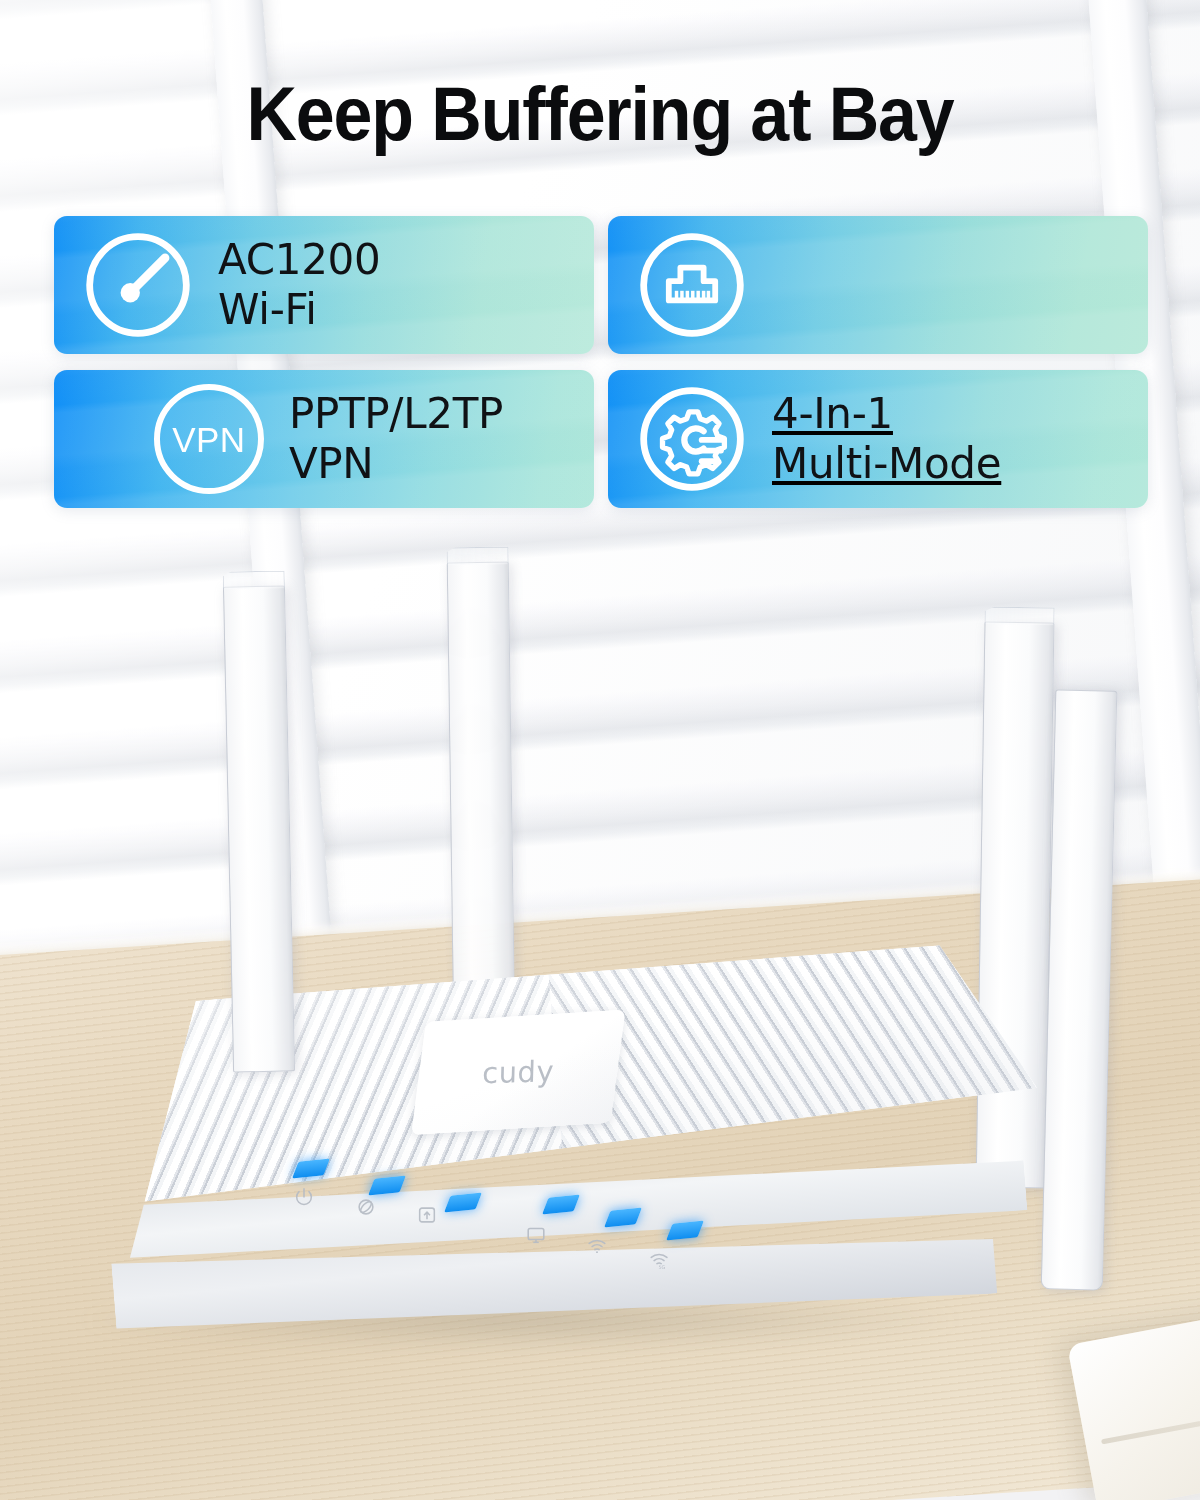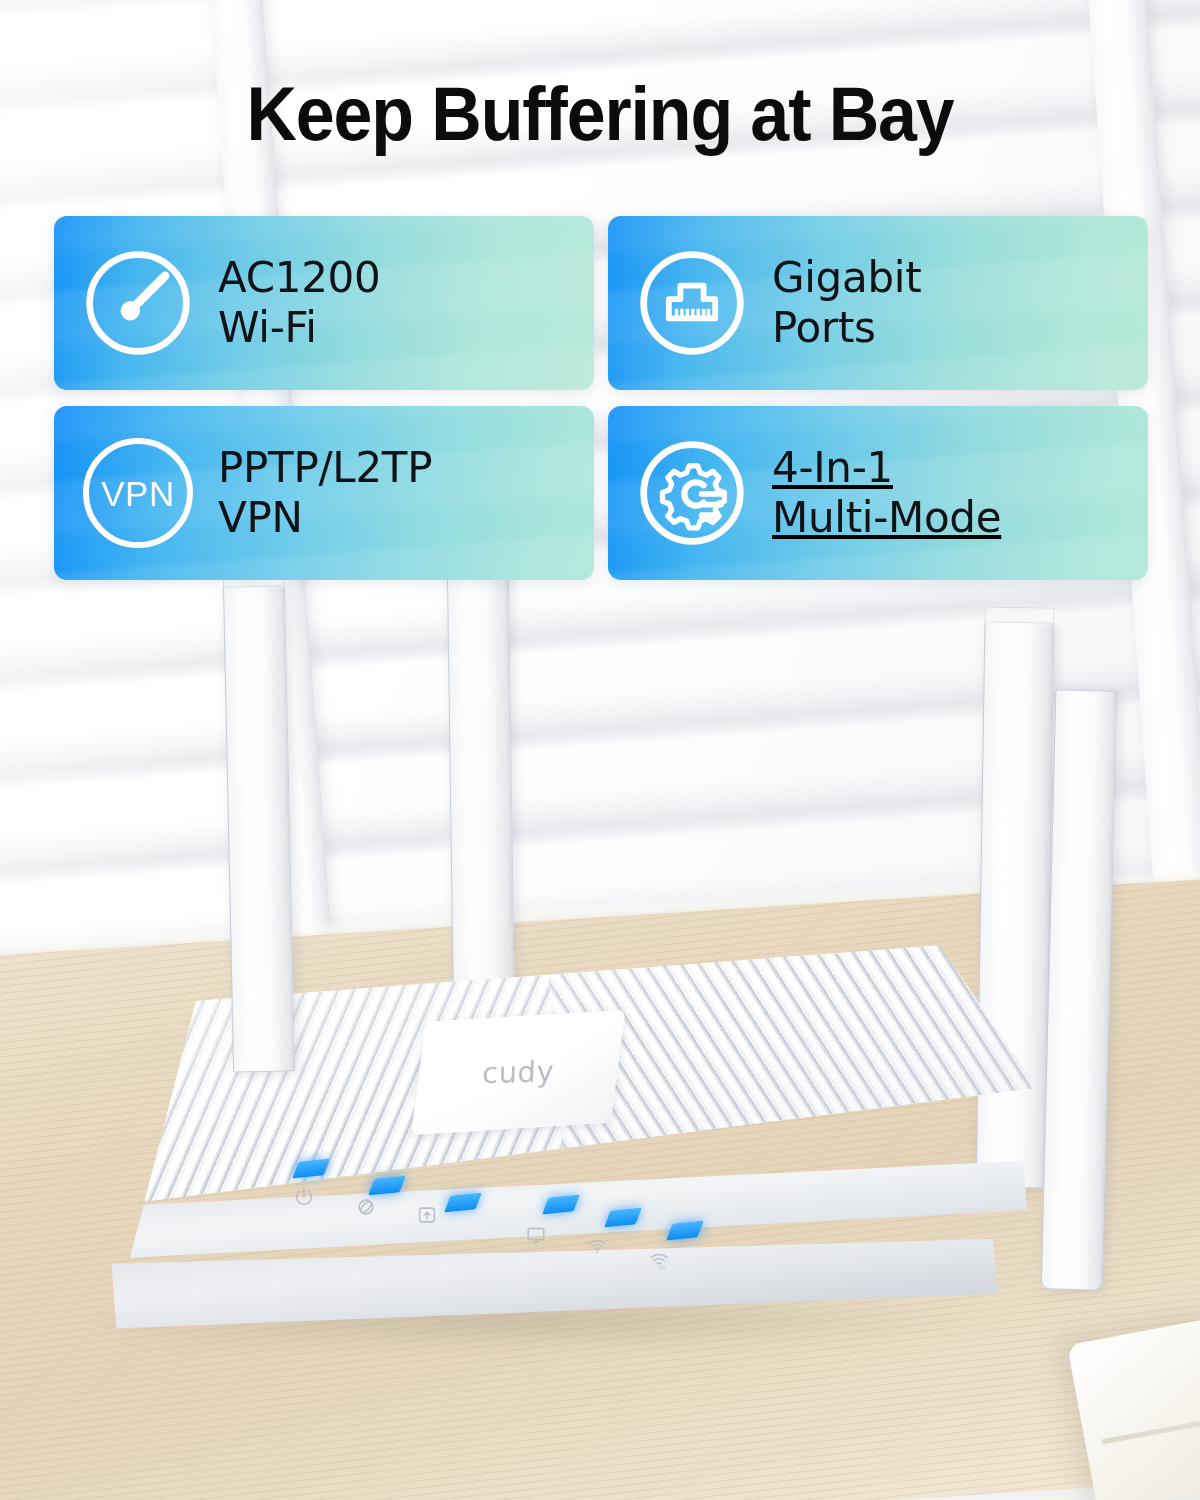--- a/index.html
+++ b/index.html
@@ -205,41 +205,41 @@
   }
   .ledicon svg{ display:block; }
 
   
   .cards{
     position:absolute; left:54px; top:216px; width:1094px;
     display:grid; grid-template-columns:1fr 1fr; gap:16px 14px;
   }
   .card{
     position:relative;
-    height:174px; border-radius:13px;
+    height:138px; border-radius:13px;
     display:flex; align-items:center;
     padding:0 20px 0 26px;
     overflow:hidden;
     box-shadow:0 3px 14px rgba(120,140,160,.18);
   }
   .card::after{
     content:"";position:absolute;inset:0;
     background:repeating-linear-gradient(
       -4.2deg,
       rgba(255,255,255,.10) 0px,
       rgba(255,255,255,.10) 42px,
       rgba(255,255,255,.02) 50px,
       rgba(230,235,240,.05) 78px,
       rgba(255,255,255,.10) 92px
     );
     pointer-events:none;
   }
   .card.c1{ background:linear-gradient(100deg,#0f8ff6 0%,#3fb3ef 16%,#6dcbe6 36%,#92dbdd 58%,#acE5d9 78%,#b6e9da 100%); }
   .card.c2{ background:linear-gradient(100deg,#0f8ff6 0%,#46b6ee 18%,#73cde5 40%,#97ddda 64%,#aee6d7 86%,#b3e8d7 100%); }
-  .card.c3{ background:linear-gradient(100deg,#0b8cf7 0%,#41b5f0 22%,#6ccbe9 46%,#8fdbe0 70%,#a6e4da 90%,#abe6d9 100%); }
+  .card.c3{ background:linear-gradient(100deg,#0b8cf7 0%,#41b5f0 22%,#6ccbe9 46%,#8fdbe0 70%,#a6e4da 90%,#abe6d9 100%);justify-content:center; }
   .card.c4{ background:linear-gradient(100deg,#0d8ef6 0%,#3fb4f0 20%,#6ecbe8 44%,#93dbdd 68%,#a9e5d9 90%,#aee7d8 100%);text-decoration:underline; }
 
   .card-icon{
     flex:0 0 auto; width:116px; height:116px; margin-right:22px;
     position:relative; z-index:2;
     display:flex; align-items:center; justify-content:center;
   }
   .card-icon svg{ display:block; width:116px; height:116px; }
   .vpn-circle{
     width:110px;height:110px;border-radius:50%;
@@ -389,22 +389,20 @@
           <path d="M44 76 V66"></path>
             <path d="M49.6 76 V66"></path>
             <path d="M55.2 76 V66"></path>
             <path d="M60.8 76 V66"></path>
           <path d="M66.4 76 V66"></path>
             <path d="M72 76 V66"></path>
             <path d="M77 76 V66"></path>
         </g>
       </svg>
     </div>
-    <div class="card-text">Gigabit
-Ports</div>
   </div>
 
   <div class="card c3">
     <div class="card-icon">
       <div class="vpn-circle">
         <span class="vpn-text">VPN</span>
       </div>
     </div>
     <div class="card-text">PPTP/L2TP
 VPN</div>

